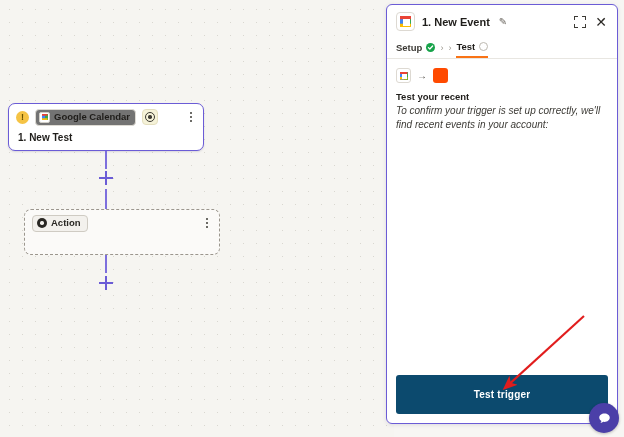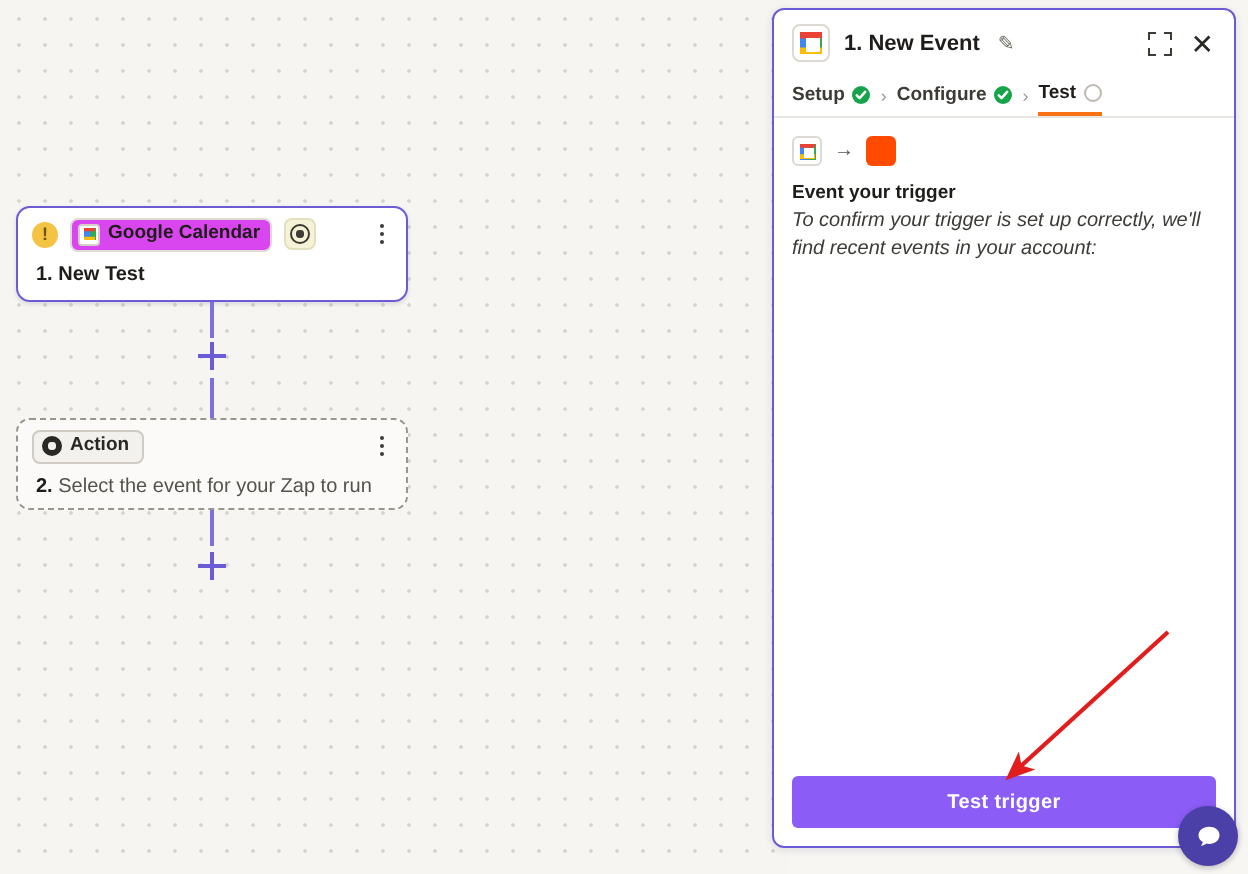--- a/index.html
+++ b/index.html
@@ -30,41 +30,41 @@
     background: #ffffff;
     border-radius: 7px;
   }
   #trigger-card {
     left: 8px; top: 103px;
     width: 196px; height: 48px;
     border: 1.6px solid #6b5cd6;
     box-shadow: 0 1px 2px rgba(40,30,90,.14);
   }
   #action-card {
-    left: 8px; top: 209px;
+    left: 24px; top: 209px;
     width: 196px; height: 46px;
     border: 1.4px dashed #9b968d;
     background: #fbfaf8;
   }
   .node-top {
     display: flex; align-items: center;
     height: 26px; padding: 0 6px 0 7px;
     gap: 6px;
   }
   .warn-icon {
     width: 13px; height: 13px; border-radius: 50%;
     background: #f5c344;
     color: #6b5400; font-size: 9px; font-weight: bold;
     display: flex; align-items: center; justify-content: center;
     line-height: 1; flex: none;
   }
   .app-chip {
     display: flex; align-items: center; gap: 4px;
     border: 1px solid #dedbd4; border-radius: 4px;
-    background: #d946ef;
+    background: #737373;
     padding: 1px 5px 1px 3px;
     height: 17px;
   }
   .app-chip .label {
     font-size: 9.5px; color: #1f1d1a; font-weight: 600;
     white-space: nowrap; line-height: 1;
   }
   .gcal-ico {
     position: relative; width: 11px; height: 11px; flex: none;
     background: #ffffff;
@@ -240,22 +240,22 @@
   .acct-ico {
     width: 10px; height: 10px; flex: none; position: relative;
     border: 1px solid #d2cfc8; border-radius: 2px; background: #fff; overflow: hidden;
   }
   .acct-ico::before { content:""; position:absolute; inset:1.5px;
     background: linear-gradient(90deg,#4285f4 0 50%,#34a853 50% 100%); }
   .acct-ico::after { content:""; position:absolute; left:3px; top:3px; width:4px; height:4px; background:#fff; }
 
   .panel-foot { padding: 0 9px 9px 9px; }
   #test-trigger-button {
-    width: 100%; height: 26px;
-    background: #8b5cf6; color: #ffffff;
+    width: 100%; height: 39px;
+    background: #0c4a6e; color: #ffffff;
     border: none; border-radius: 3px;
     font-family: "Liberation Sans", sans-serif;
     font-size: 10px; font-weight: 700; letter-spacing: .2px;
     cursor: pointer;
   }
 
   
   #annotation-arrow {
     position: absolute; left: 488px; top: 312px;
     width: 120px; height: 92px; pointer-events: none;
@@ -311,24 +311,20 @@
             <i></i>
           </span>
         <span class="label">Action</span>
       </div>
       <div class="kebab">
         <span></span>
           <span></span>
           <span></span>
       </div>
     </div>
-    <div class="node-sub">
-      <b>2.</b>
-      <span>Select the event for your Zap to run</span>
-    </div>
   </div>
 
   <div class="conn conn-line" style="left:105px; top:255px; height:18px;"></div>
   <div class="plus" style="left:99px; top:276px;"></div>
 </div>
 
 <div id="panel">
 
   <div class="panel-head">
     <div class="panel-app-ico">
@@ -352,47 +348,39 @@
   <div class="steps">
     <div class="step">
       <span class="txt">Setup</span>
       <span class="check">
         <svg width="7" height="7" viewBox="0 0 10 10">
             <path d="M2 5.2 L4 7.2 L8 2.8" stroke="#fff" stroke-width="1.8" fill="none" stroke-linecap="round" stroke-linejoin="round"></path>
           </svg>
       </span>
     </div>
     <span class="chev">›</span>
-    <div class="step">
-      <span class="txt">Configure</span>
-      <span class="check">
-        <svg width="7" height="7" viewBox="0 0 10 10">
-            <path d="M2 5.2 L4 7.2 L8 2.8" stroke="#fff" stroke-width="1.8" fill="none" stroke-linecap="round" stroke-linejoin="round"></path>
-          </svg>
-      </span>
-    </div>
     <span class="chev">›</span>
     <div class="step active">
       <span class="txt">Test</span>
       <span class="circle-empty"></span>
     </div>
   </div>
 
   <div class="panel-body">
     <div class="app-flow">
       <span class="mini-ico">
         <span class="inner"></span>
           <span class="inner2"></span>
           <span class="hole"></span>
       </span>
       <span class="flow-arrow">→</span>
       <span class="orange-ico"></span>
     </div>
 
-    <div class="body-title">Event your trigger</div>
+    <div class="body-title">Test your recent</div>
     <div class="body-text">To confirm your trigger is set up correctly, we'll find recent events in your account:</div>
 
   </div>
 
   <div class="panel-foot">
     <button id="test-trigger-button">Test trigger</button>
   </div>
 </div>
 
 <svg id="annotation-arrow" viewBox="0 0 120 92">

